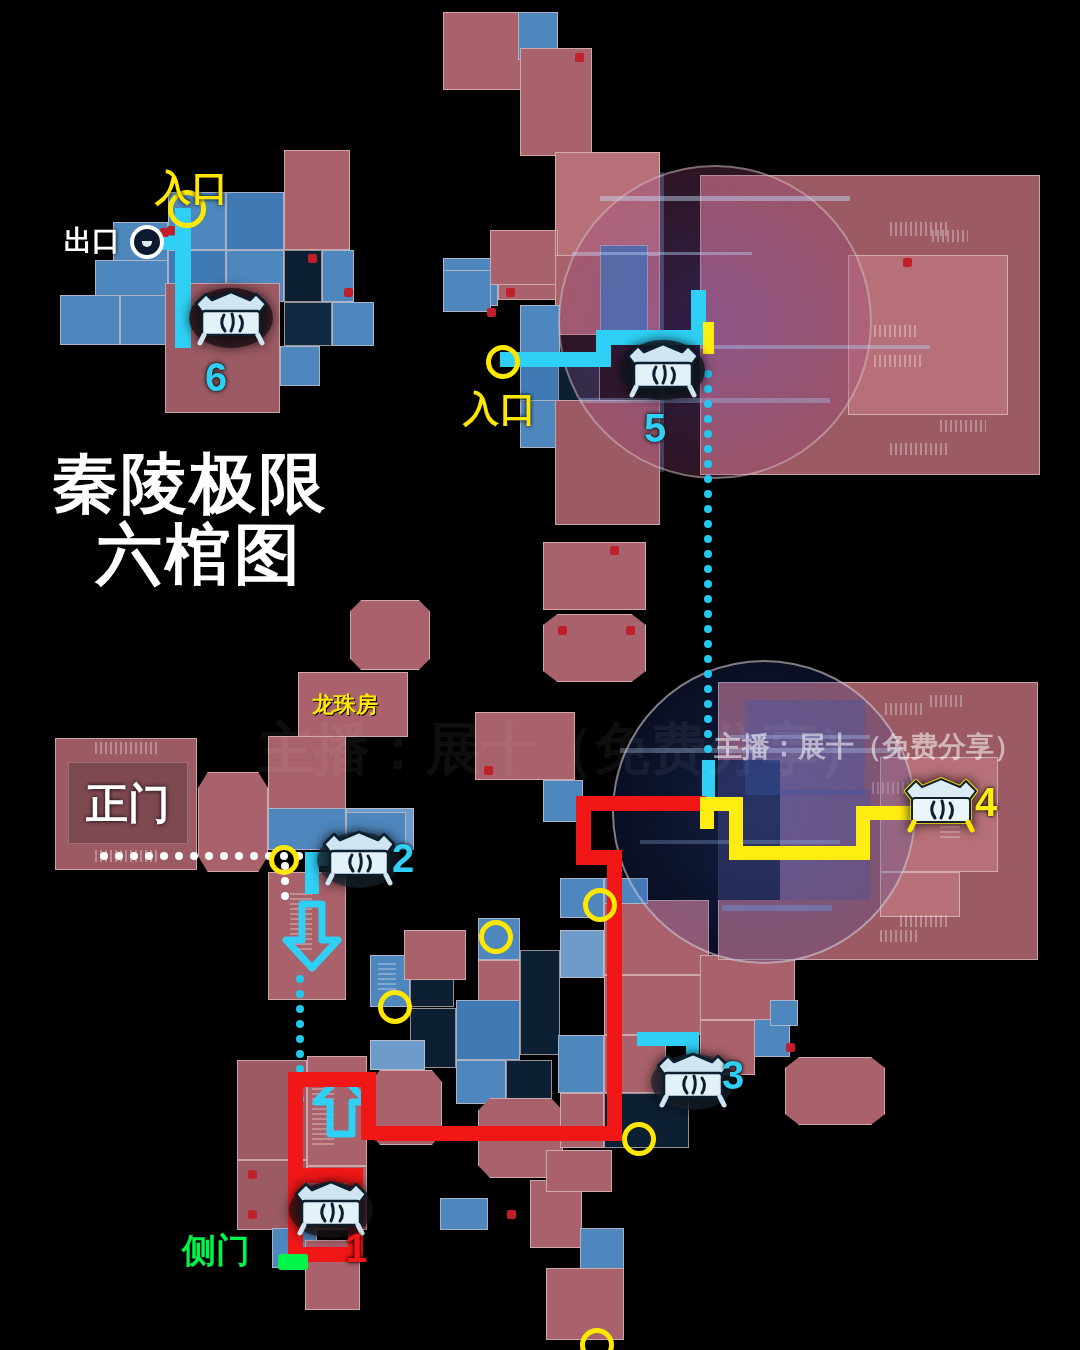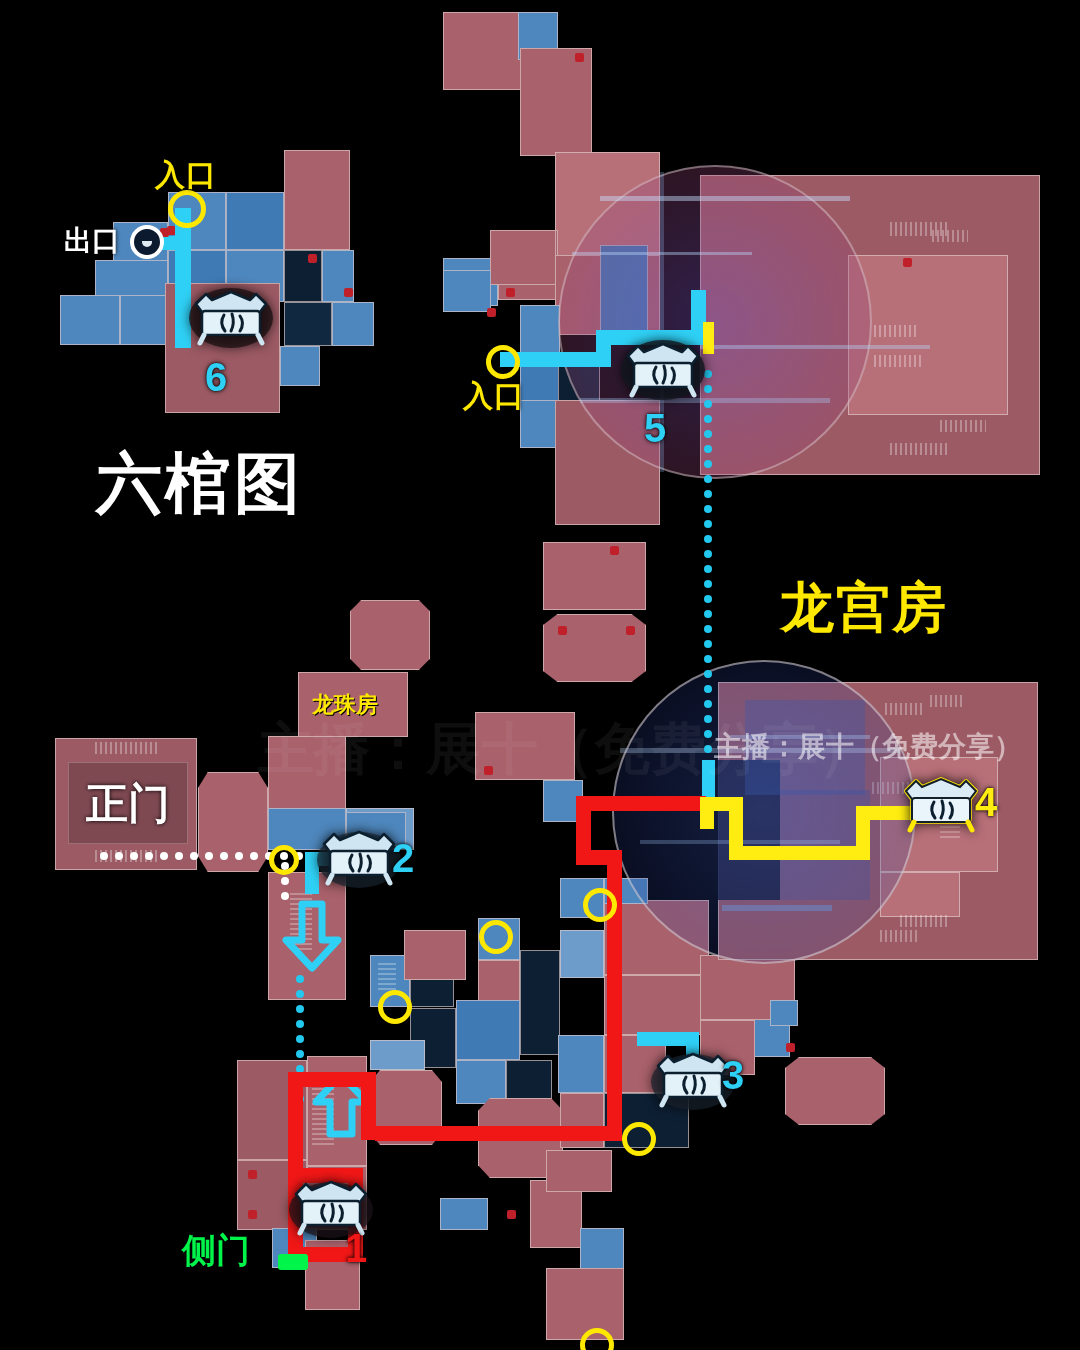--- a/index.html
+++ b/index.html
@@ -56,22 +56,22 @@
 
   
   .chest{position:absolute;}
   .chest svg{display:block;filter:drop-shadow(0 0 6px rgba(0,0,0,.85));}
   .cnum{position:absolute;font-weight:700;font-size:40px;line-height:1;
         text-shadow:0 0 5px rgba(0,0,0,.9),0 0 2px rgba(0,0,0,.9);}
 
   
   .boxlabel{position:absolute;border:3px solid #ffe800;color:#ffe800;font-weight:700;
             font-size:34px;padding:2px 10px 5px;background:#000;letter-spacing:1px;}
-  .ylab{position:absolute;color:#ffe800;font-weight:700;font-size:30px;letter-spacing:1px;
-        text-shadow:0 0 4px #000;}
+  .ylab{position:absolute;color:#ffe800;font-weight:700;font-size:36px;letter-spacing:1px;
+        text-shadow:0 0 4px #000;margin-top:9px;}
   .wlab{position:absolute;color:#fff;font-weight:700;font-size:28px;text-shadow:0 0 4px #000;}
   .glab{position:absolute;color:#00f54a;font-weight:700;font-size:34px;text-shadow:0 0 4px #000;}
   .big-yellow{position:absolute;color:#ffe800;font-weight:700;font-size:54px;letter-spacing:2px;
               text-shadow:2px 2px 0 #000,-2px 2px 0 #000,2px -2px 0 #000,-2px -2px 0 #000;}
   .title{position:absolute;color:#fff;font-weight:700;font-size:66px;line-height:1.08;letter-spacing:3px;}
   .small-yellow{position:absolute;color:#ffe800;font-weight:700;font-size:22px;text-shadow:1px 1px 0 #000;}
   .caption{position:absolute;color:#fff;font-weight:700;font-size:36px;letter-spacing:1px;}
   .wm{position:absolute;color:rgba(255,255,255,.55);font-weight:700;font-size:28px;white-space:nowrap;}
   .wm-faint{position:absolute;color:rgba(255,255,255,.055);font-weight:700;font-size:56px;white-space:nowrap;}
 </style>
@@ -432,21 +432,21 @@
 
   <div class="wm-faint" style="left:258px;top:712px;">主播：展十（免费分享）</div>
   <div class="wm" style="left:714px;top:728px;">主播：展十（免费分享）</div>
 
   <div class="ylab" style="left:155px;top:155px;">入口</div>
   <div class="wlab" style="left:64px;top:222px;">出口</div>
 
   <div class="ylab" style="left:463px;top:376px;">入口</div>
 
   <div class="title" style="left:52px;top:448px;">
+    <div>秦陵极限</div>
     <div style="margin-left:44px;">六棺图</div>
   </div>
 
-  <div class="big-yellow" style="left:780px;top:572px;">龙宫房</div>
   <div class="small-yellow" style="left:312px;top:690px;">龙珠房</div>
   <div class="wlab" style="left:86px;top:776px;font-size:42px;">正门</div>
   <div class="glab" style="left:182px;top:1228px;">侧门</div>
 
 </div>
 
 </body></html>

